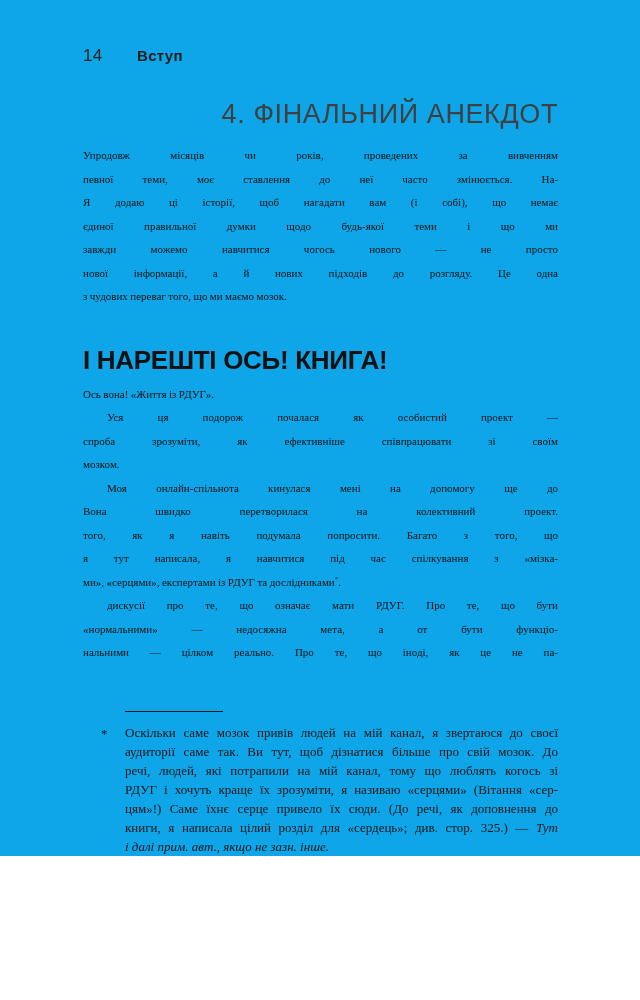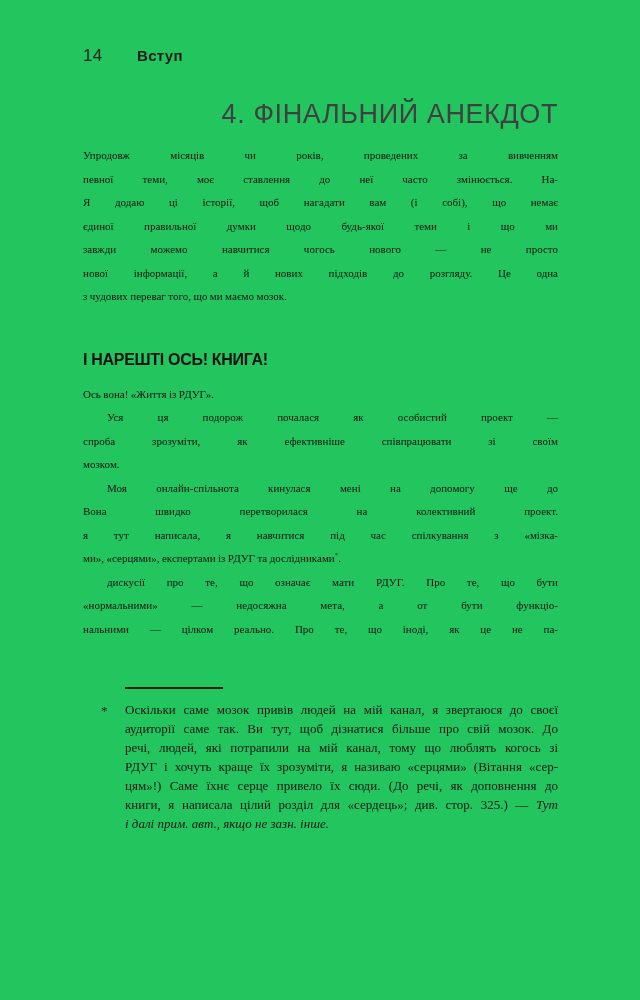--- a/index.html
+++ b/index.html
@@ -1,21 +1,21 @@
 <!DOCTYPE html>
 <html lang="uk"><head>
 <meta charset="utf-8">
 <style>
   html, body { margin: 0; padding: 0; background: #ffffff; }
   .page {
     position: relative;
     width: 640px;
-    height: 1000px;
+    height: 856px;
     margin: 0 auto;
-    background: #22c55e;
+    background: #0ea5e9;
     box-sizing: border-box;
     padding: 46px 82px 0 83px;
     overflow: hidden;
     font-family: "Liberation Serif", serif;
     color: #141414;
   }
   
   .running-header {
     display: flex;
     align-items: baseline;
@@ -56,21 +56,21 @@
   .para.first { margin-top: 16px; }
   .line { text-align: justify; }
   .line.just { text-align-last: justify; }
   .indent .line:first-child { text-indent: 24px; }
   sup { font-size: 0.62em; vertical-align: super; line-height: 0; }
   
   .subheading {
     margin: 39px 0 11px 0;
     font-family: "Liberation Sans", sans-serif;
     font-weight: bold;
-    font-size: 16px;
+    font-size: 26px;
     line-height: 24px;
     letter-spacing: -0.3px;
     color: #111111;
   }
   
   .footnote { margin-top: 46px; }
   .fn-rule {
     width: 98px;
     height: 1.5px;
     background: #1a1a1a;
@@ -119,20 +119,21 @@
       <div class="line">Ось вона! «Життя із РДУГ».</div>
     </div>
   <div class="para indent">
       <div class="line just">Уся ця подорож почалася як особистий проект —</div>
       <div class="line just">спроба зрозуміти, як ефективніше співпрацювати зі своїм</div>
       <div class="line">мозком.</div>
     </div>
   <div class="para indent">
       <div class="line just">Моя онлайн-спільнота кинулася мені на допомогу ще до</div>
       <div class="line just">Вона швидко перетворилася на колективний проект.</div>
+      <div class="line just">того, як я навіть подумала попросити. Багато з того, що</div>
       <div class="line just">я тут написала, я навчитися під час спілкування з «мізка-</div>
       <div class="line">ми», «серцями», експертами із РДУГ та дослідниками<sup>*</sup>.</div>
     </div>
   <div class="para indent">
       <div class="line just">дискусії про те, що означає мати РДУГ. Про те, що бути</div>
       <div class="line just">«нормальними» — недосяжна мета, а от бути функціо-</div>
       <div class="line just">нальними — цілком реально. Про те, що іноді, як це не па-</div>
     </div>
 
   <div class="footnote">

